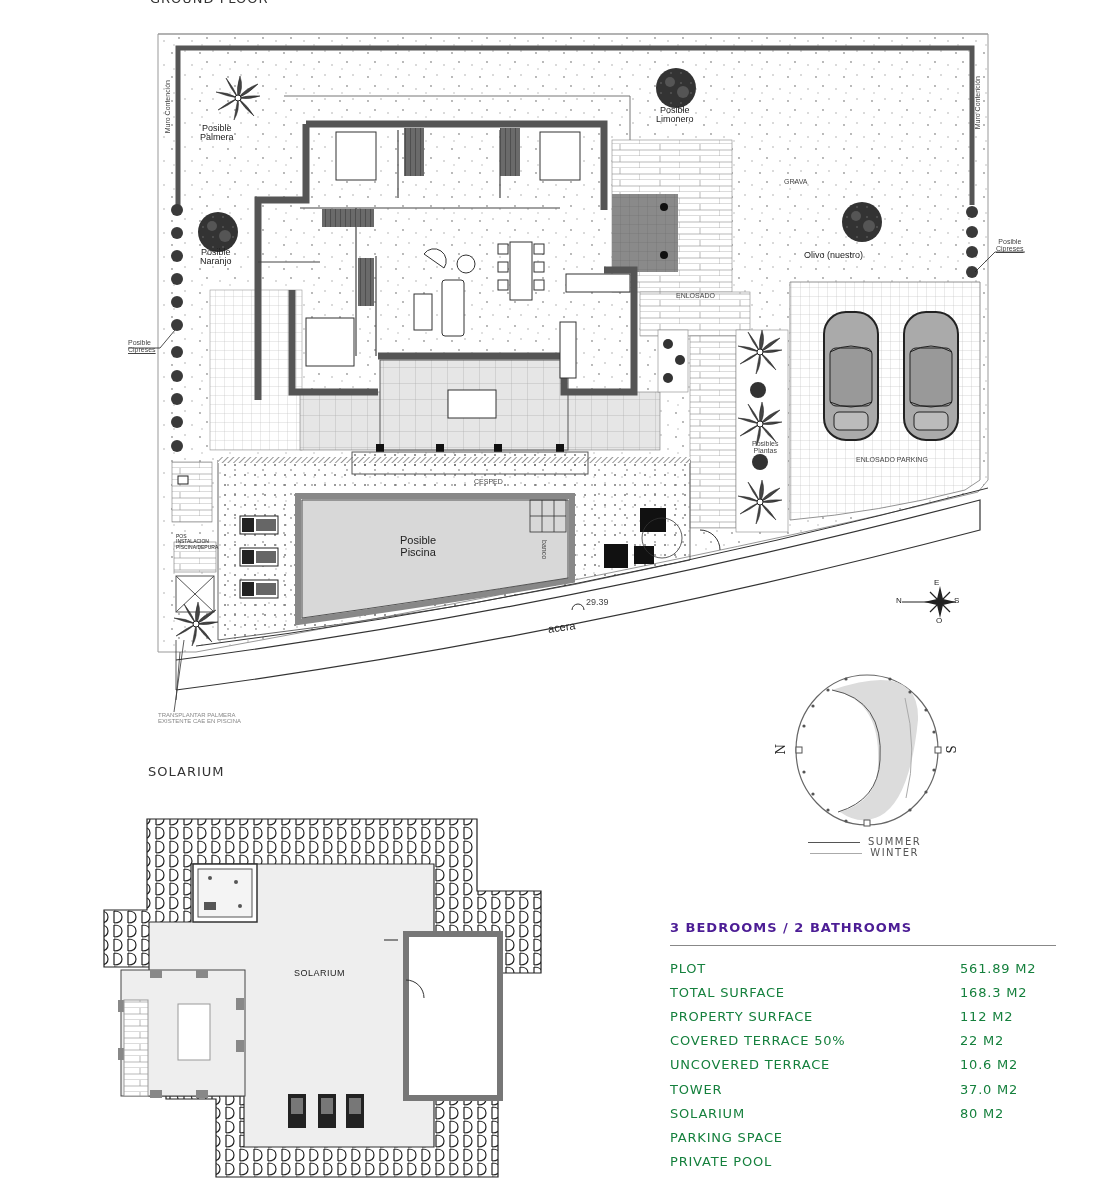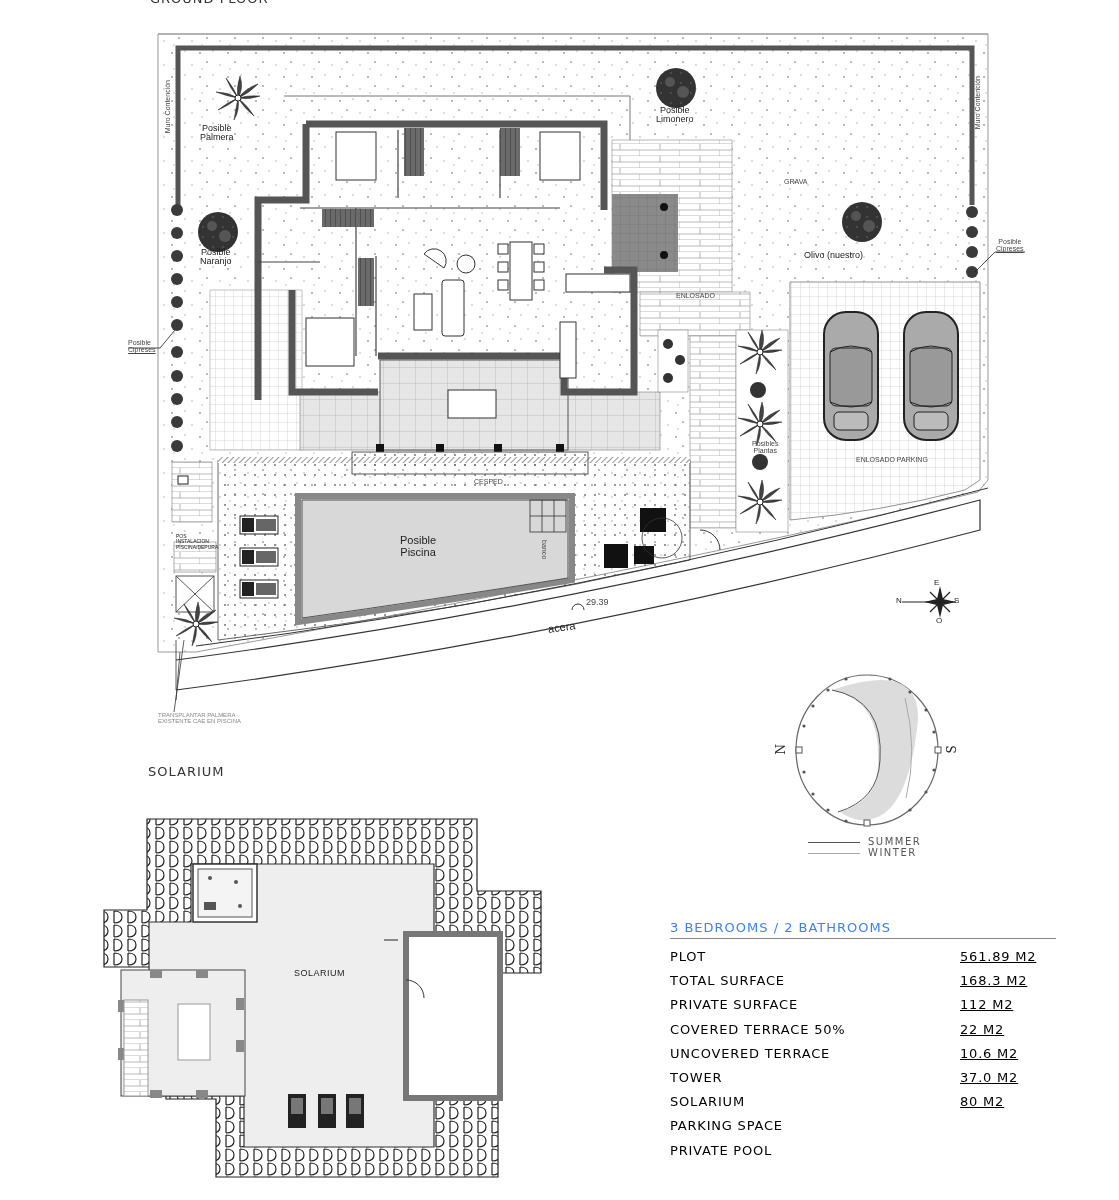--- a/index.html
+++ b/index.html
@@ -5,25 +5,25 @@
   html,body{margin:0;padding:0;background:#fff;}
   body{width:1119px;height:1200px;position:relative;overflow:hidden;font-family:"DejaVu Sans","Liberation Sans",sans-serif;color:#333;}
   .abs{position:absolute;}
   .heading{font-family:"DejaVu Sans",sans-serif;font-size:13px;letter-spacing:1px;color:#333;}
   .plan-label{font-family:"Liberation Sans",sans-serif;color:#222;line-height:1.05;text-align:center;}
   .tiny{font-size:7px;color:#444;}
   .small{font-size:9px;}
   .med{font-size:11px;}
   .vert{writing-mode:vertical-rl;transform:rotate(180deg);}
   .specs{left:670px;top:920px;width:386px;}
-  .specs .title{font-size:13px;letter-spacing:1px;border-bottom:1.5px solid #888;padding-bottom:3px;margin-bottom:10px;color:#3b82f6;}
-  .specs .row{display:flex;height:24.2px;font-size:13px;letter-spacing:.8px;color:#000000;}
+  .specs .title{font-size:13px;letter-spacing:1px;border-bottom:1.5px solid #888;padding-bottom:10px;margin-bottom:10px;color:#4c1d95;font-weight:bold;}
+  .specs .row{display:flex;height:24.2px;align-items:center;font-size:13px;letter-spacing:.8px;color:#15803d;}
   .specs .row .k{width:290px;}
-  .specs .row .v{flex:1;text-decoration:underline;}
-  .legend{left:808px;top:836px;font-size:10px;letter-spacing:1.5px;color:#555;}
+  .specs .row .v{flex:1;}
+  .legend{left:808px;top:836px;font-size:10px;letter-spacing:1.5px;color:#555;text-align:center;}
   .legend .line{display:inline-block;width:52px;height:0;vertical-align:middle;margin-right:8px;}
   svg{position:absolute;left:0;top:0;}
 </style>
 </head>
 <body>
 
 <svg width="1119" height="1200" viewBox="0 0 1119 1200">
   <defs>
     <pattern id="gravel" width="28" height="24" patternUnits="userSpaceOnUse">
       <circle cx="4" cy="5" r="0.9" fill="#999"></circle>
@@ -398,21 +398,21 @@
   <div class="title">3 BEDROOMS / 2 BATHROOMS</div>
   <div class="row">
       <span class="k">PLOT</span>
       <span class="v">561.89 M2</span>
     </div>
   <div class="row">
       <span class="k">TOTAL SURFACE</span>
       <span class="v">168.3 M2</span>
     </div>
   <div class="row">
-      <span class="k">PRIVATE SURFACE</span>
+      <span class="k">PROPERTY SURFACE</span>
       <span class="v">112 M2</span>
     </div>
   <div class="row">
       <span class="k">COVERED TERRACE 50%</span>
       <span class="v">22 M2</span>
     </div>
   <div class="row">
       <span class="k">UNCOVERED TERRACE</span>
       <span class="v">10.6 M2</span>
     </div>

